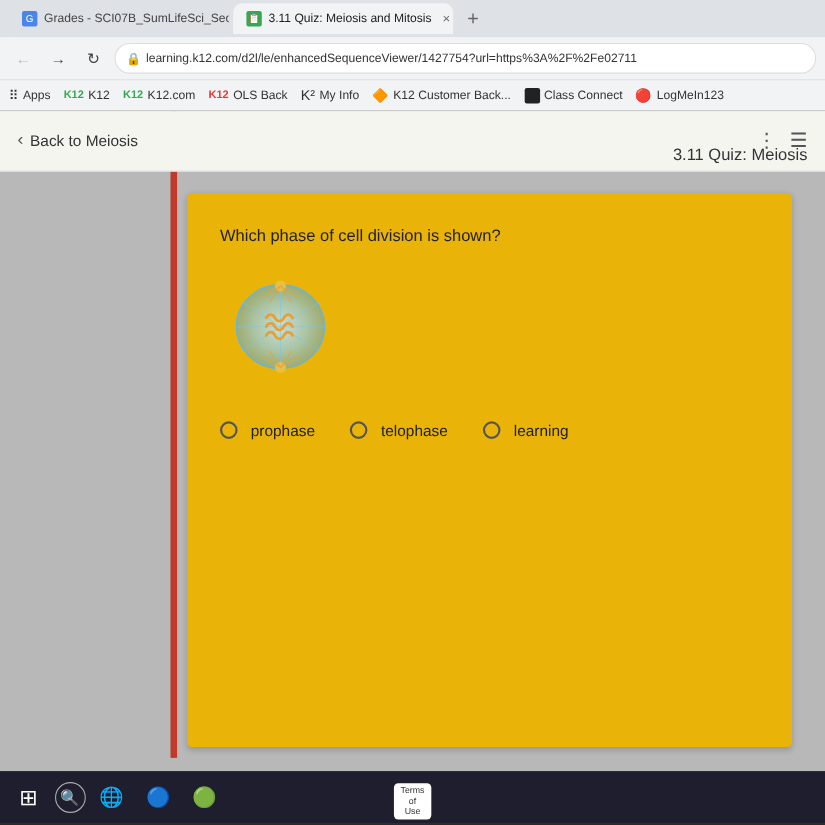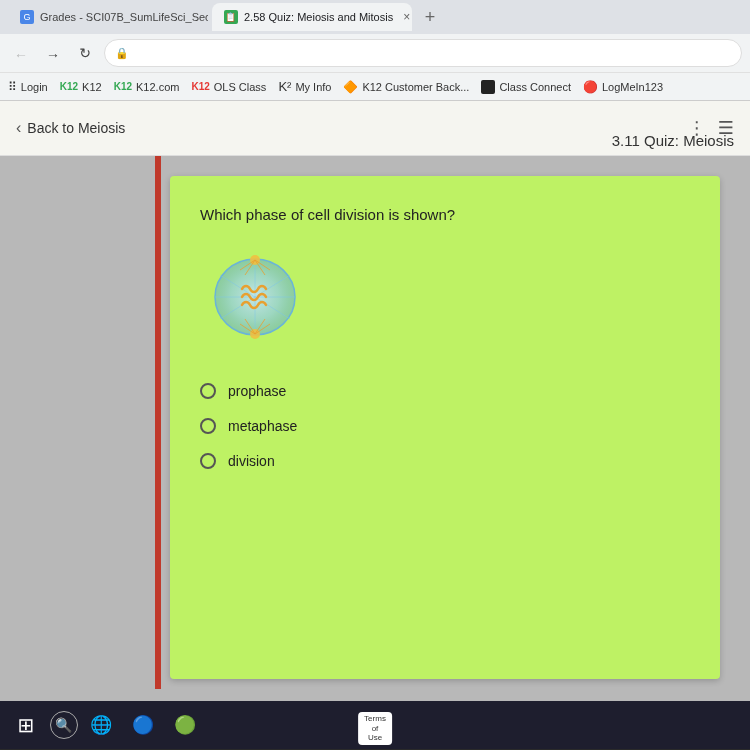--- a/index.html
+++ b/index.html
@@ -209,21 +209,21 @@
       font-weight: 400;
     }
 
     
     .quiz-card {
       position: absolute;
       top: 75px;
       left: 170px;
       right: 30px;
       bottom: 70px;
-      background: #bef264;
+      background: #eab308;
       border-radius: 4px;
       padding: 30px 30px;
       box-shadow: 0 2px 6px rgba(0,0,0,0.2);
     }
 
     .question-text {
       font-size: 15px;
       color: #222;
       margin-bottom: 22px;
       font-weight: 400;
@@ -238,22 +238,21 @@
     }
 
     .cell-svg {
       width: 100%;
       height: 100%;
     }
 
     
     .options-list {
       display: flex;
-      flex-direction: column;
-      gap: 19px;
+      gap: 32px;
     }
 
     .option-item {
       display: flex;
       align-items: center;
       gap: 12px;
       font-size: 14px;
       color: #222;
       cursor: pointer;
     }
@@ -324,51 +323,52 @@
 <div class="browser-chrome">
 
   <div class="tab-bar">
     <div class="tab">
       <div class="tab-favicon" style="background:#4a86e8; border-radius:2px; font-size:9px; color:white; display:flex;align-items:center;justify-content:center;">G</div>
       <span style="font-size:11px;">Grades - SCI07B_SumLifeSci_Sec...</span>
 
     </div>
     <div class="tab active">
       <div class="tab-favicon" style="background:#34a853; border-radius:2px; font-size:9px; color:white; display:flex;align-items:center;justify-content:center;">📋</div>
-      <span style="font-size:11px;">2.58 Quiz: Meiosis and Mitosis</span>
+      <span style="font-size:11px;">3.11 Quiz: Meiosis and Mitosis</span>
       <span class="tab-close">×</span>
     </div>
     <div class="tab-new">+</div>
   </div>
 
   <div class="address-bar-row">
     <div class="nav-btn disabled">←</div>
     <div class="nav-btn">→</div>
     <div class="nav-btn">↻</div>
     <div class="address-bar">
       <span class="lock-icon">🔒</span>
+      <span style="font-size:11px;overflow:hidden;white-space:nowrap;">learning.k12.com/d2l/le/enhancedSequenceViewer/1427754?url=https%3A%2F%2Fe02711</span>
     </div>
   </div>
 
   <div class="bookmarks-bar">
     <div class="bookmark-item">
       <span style="font-size:12px;">⠿</span>
-      <span>Login</span>
+      <span>Apps</span>
     </div>
     <div class="bookmark-item">
       <span style="color:#34a853;font-weight:bold;font-size:10px;">K12</span>
       <span>K12</span>
     </div>
     <div class="bookmark-item">
       <span style="color:#34a853;font-weight:bold;font-size:10px;">K12</span>
       <span>K12.com</span>
     </div>
     <div class="bookmark-item">
       <span style="color:#e53935;font-weight:bold;font-size:10px;">K12</span>
-      <span>OLS Class</span>
+      <span>OLS Back</span>
     </div>
     <div class="bookmark-item">
       <span style="font-size:13px;">K²</span>
       <span>My Info</span>
     </div>
     <div class="bookmark-item">
       <span style="font-size:12px;">🔶</span>
       <span>K12 Customer Back...</span>
     </div>
     <div class="bookmark-item">
@@ -437,25 +437,25 @@
       </svg>
     </div>
 
     <div class="options-list">
       <div class="option-item">
         <div class="radio-circle"></div>
         <span>prophase</span>
       </div>
       <div class="option-item">
         <div class="radio-circle"></div>
-        <span>metaphase</span>
+        <span>telophase</span>
       </div>
       <div class="option-item">
         <div class="radio-circle"></div>
-        <span>division</span>
+        <span>learning</span>
       </div>
     </div>
   </div>
 
   <div class="taskbar">
     <div class="taskbar-btn" style="color:white;font-size:20px;">⊞</div>
     <div class="taskbar-search">🔍</div>
 
     <div class="taskbar-btn" style="font-size:18px;">🌐</div>
     <div class="taskbar-btn" style="font-size:18px;">🔵</div>

